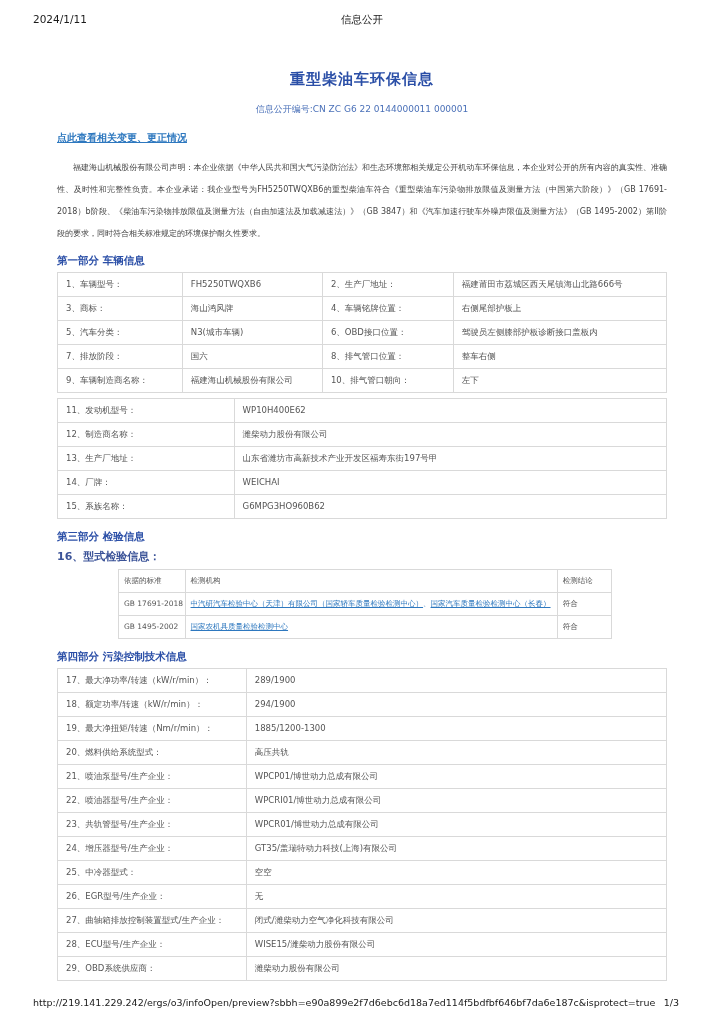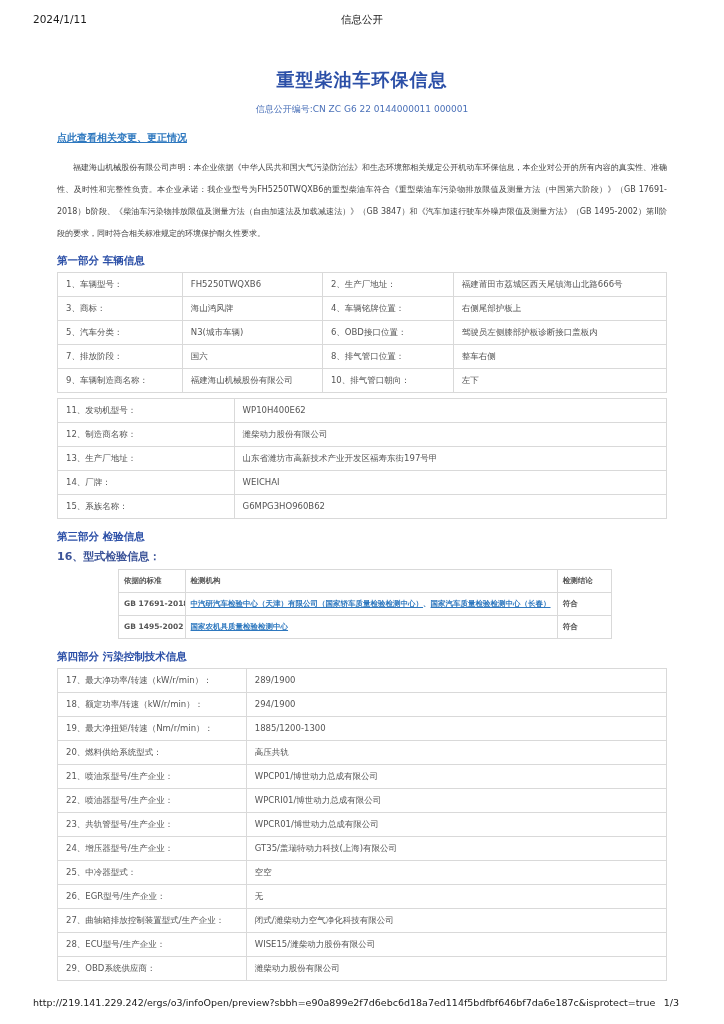--- a/index.html
+++ b/index.html
@@ -6,21 +6,21 @@
   html,body { width:724px; height:1024px; background:#ffffff;
     font-family:"DejaVu Sans","Liberation Sans",sans-serif; }
   body { position:relative; overflow:hidden; color:#333; }
 
   .print-header { position:absolute; top:13px; left:33px; right:33px;
     font-size:10.5px; color:#1a1a1a; }
   .print-header .center { position:absolute; left:0; right:0; top:0; text-align:center; }
 
   .content { padding:68px 57px 0; }
 
-  h1.title { text-align:center; color:#2b4fa7; font-size:18px; font-weight:bold;
+  h1.title { text-align:center; color:#2b4fa7; font-size:15px; font-weight:bold;
     letter-spacing:1px; line-height:23px; }
   .doc-no { text-align:center; color:#4a70b8; font-size:9px; margin-top:12px; }
   .change-link { margin-top:10px; }
   .change-link a { color:#2e78bf; font-size:10px; font-weight:bold;
     text-decoration:underline; }
 
   .declaration { margin-top:12px; font-size:8px; line-height:22px; color:#444;
     text-align:justify; }
 
   h2.section { color:#2b4fa7; font-size:10.5px; font-weight:bold; margin-top:9px;
@@ -30,21 +30,21 @@
   table.info { width:100%; border-collapse:collapse; margin-top:5px; table-layout:fixed;border-radius:22px; }
   table.info td { border:1px solid #d9d9d9; padding:6px 8px; font-size:8.5px;
     line-height:11px; color:#555; text-align:left; vertical-align:middle;
     white-space:nowrap; overflow:hidden; }
 
   .item-label { margin-top:6px; font-size:11px; font-weight:bold; color:#3b5398; }
 
   .inspect-wrap { margin:5px 0 0 61px; width:494px; }
   table.inspect { width:100%; border-collapse:collapse; table-layout:fixed; }
   table.inspect th, table.inspect td { border:1px solid #d9d9d9; padding:6px 5px;
-    font-size:7.5px; line-height:10px; color:#555; font-weight:bold;
+    font-size:7.5px; line-height:10px; color:#555; font-weight:normal;
     text-align:left; vertical-align:middle; white-space:nowrap; overflow:hidden; }
   table.inspect a { color:#2e78bf; text-decoration:underline; }
   table.inspect .sep { color:#2e78bf; }
 
   .print-footer { position:absolute; bottom:16px; left:33px; right:33px;
     font-size:9.5px; color:#1a1a1a; }
   .print-footer .page { position:absolute; right:12px; top:0; }
   a { cursor:pointer; }
 </style>
 </head>

